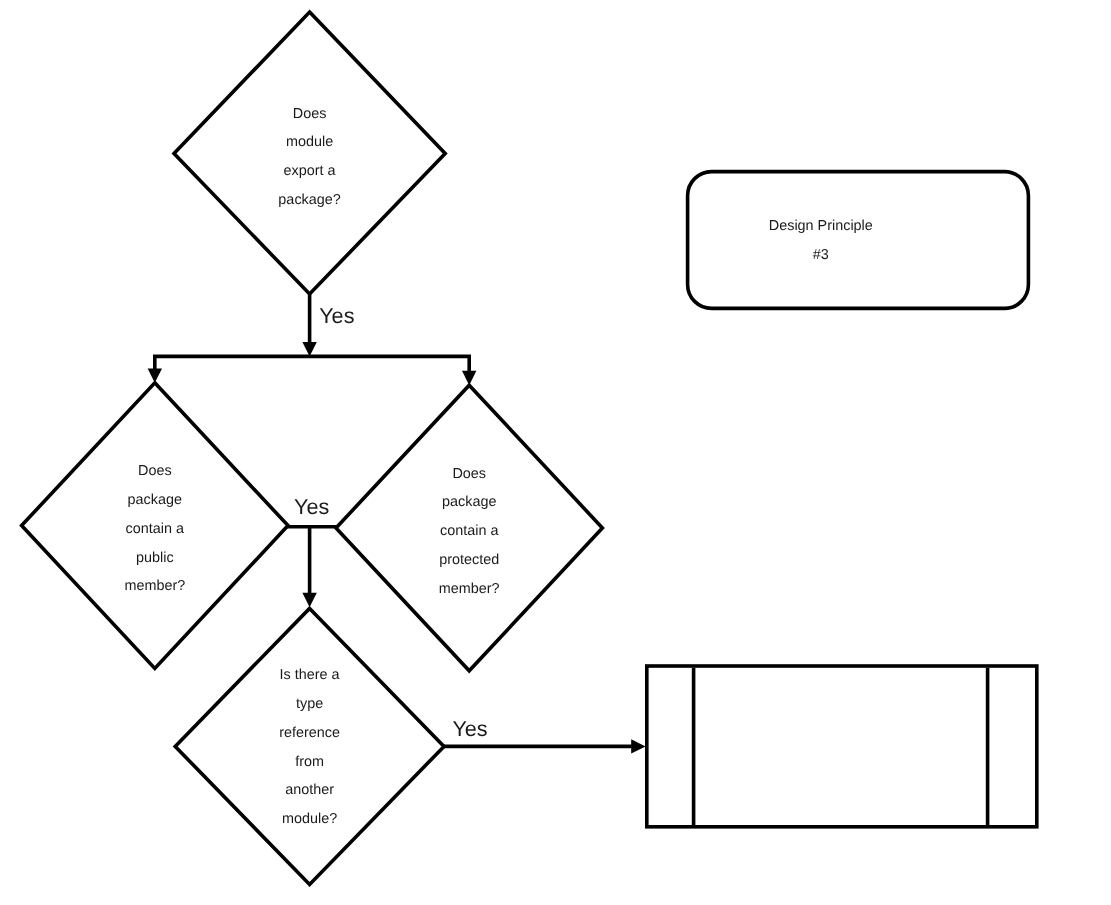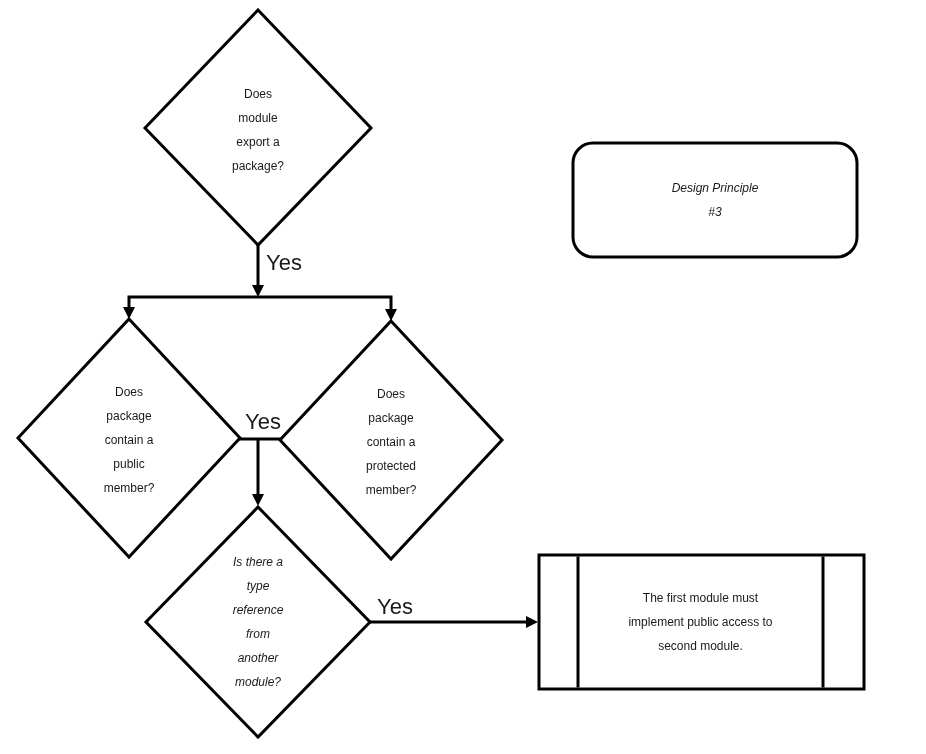--- a/index.html
+++ b/index.html
@@ -43,21 +43,21 @@
     align-items: center;
     justify-content: center;
     text-align: center;
     white-space: pre-line;
     font-size: 12px;
     line-height: 24px;
     color: #1a1a1a;
   }
   .edge-label {
     position: absolute;
-    font-size: 22px;
+    font-size: 18px;
     line-height: 20px;
     color: #1a1a1a;
     white-space: nowrap;
   }
 </style>
 </head>
 <body>
 
 <div class="stage">
 
@@ -99,32 +99,29 @@
 contain a
 public
 member?</div>
 
   <div class="node-text" style="left:316px; top:382px; width:150px; height:120px;">Does
 package
 contain a
 protected
 member?</div>
 
-  <div class="node-text" style="left:183px; top:550px; width:150px; height:144px;font-style:italic;">Is there a
+  <div class="node-text" style="left:183px; top:550px; width:150px; height:144px;">Is there a
 type
 reference
 from
 another
 module?</div>
 
-  <div class="node-text" style="left:580px; top:582px; width:241px; height:80px;">The first module must
-implement public access to
-second module.</div>
 
-  <div class="node-text" style="left:575px; top:176px; width:280px; height:48px;font-style:italic;">Design Principle
+  <div class="node-text" style="left:544px; top:176px; width:280px; height:48px;">Design Principle
 #3</div>
 
   <span class="edge-label" style="left:266px; top:253px;">Yes</span>
 
   <span class="edge-label" style="left:245px; top:412px;">Yes</span>
 
   <span class="edge-label" style="left:377px; top:597px;">Yes</span>
 
 </div>
 

